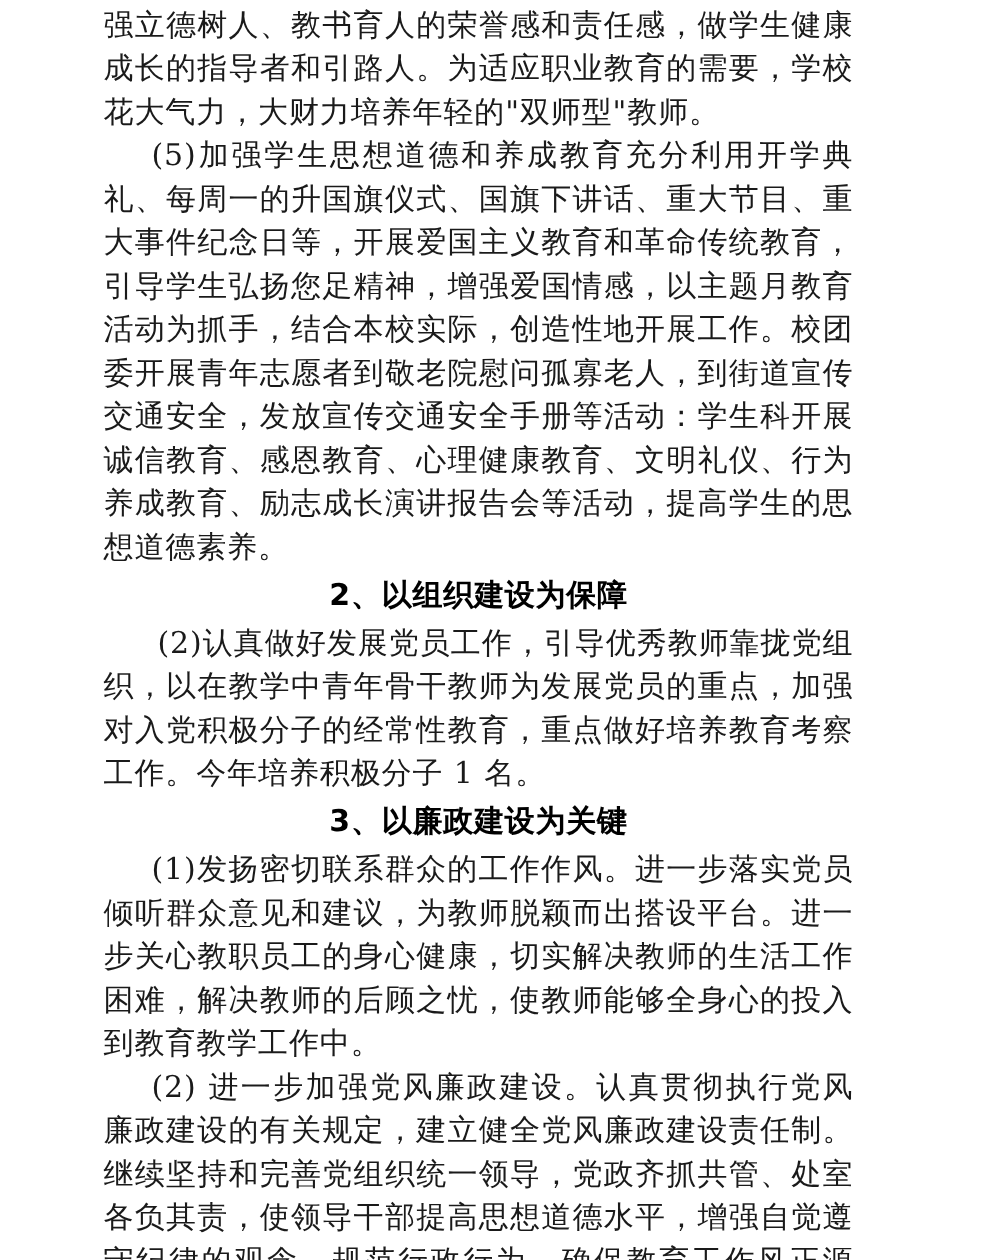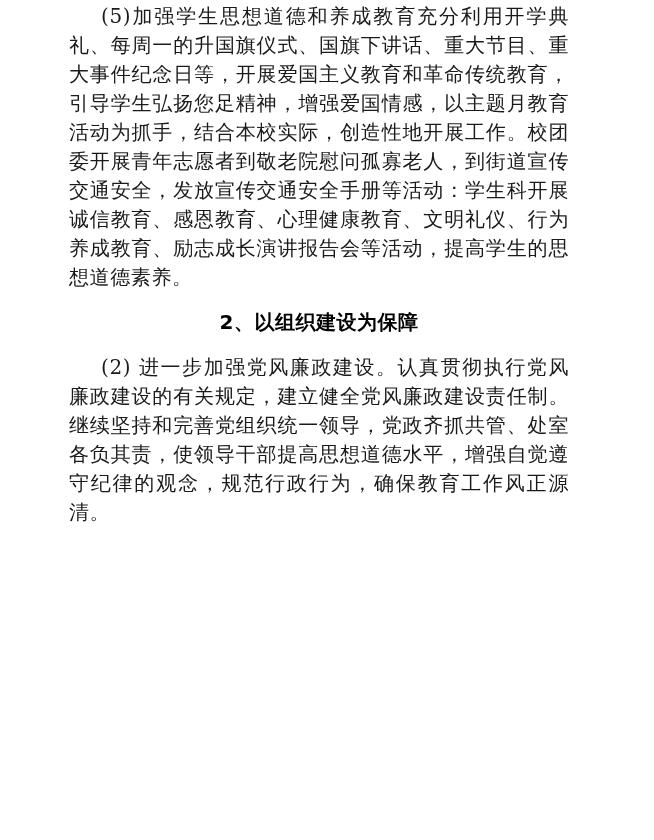--- a/index.html
+++ b/index.html
@@ -12,31 +12,35 @@
     color: #1a1a1a;
     font-family: "DejaVu Serif", "Liberation Serif", serif;
     font-size: 20px;
     line-height: 29px;
     letter-spacing: 0.6px;
   }
   .para { margin: 0; text-align: justify; text-justify: inter-ideograph; }
   .para.indent { text-indent: 1.6em; }
   .para.indent-wide { text-indent: 1.8em; }
   .heading {
-    margin: 16px;
+    margin: 3px;
     text-align: center;
     font-family: "DejaVu Sans", "Liberation Sans", sans-serif;
     font-weight: bold;
     font-size: 20px;
     line-height: 29px;
     color: #000;
     letter-spacing: 0.5px;
   }
 </style>
 </head>
 <body>
 
 <div class="page">
+  <p class="para">强立德树人、教书育人的荣誉感和责任感，做学生健康成长的指导者和引路人。为适应职业教育的需要，学校花大气力，大财力培养年轻的"双师型"教师。</p>
   <p class="para indent">(5)加强学生思想道德和养成教育充分利用开学典礼、每周一的升国旗仪式、国旗下讲话、重大节目、重大事件纪念日等，开展爱国主义教育和革命传统教育，引导学生弘扬您足精神，增强爱国情感，以主题月教育活动为抓手，结合本校实际，创造性地开展工作。校团委开展青年志愿者到敬老院慰问孤寡老人，到街道宣传交通安全，发放宣传交通安全手册等活动：学生科开展诚信教育、感恩教育、心理健康教育、文明礼仪、行为养成教育、励志成长演讲报告会等活动，提高学生的思想道德素养。</p>
   <h2 class="heading">2、以组织建设为保障</h2>
+  <p class="para indent-wide">(2)认真做好发展党员工作，引导优秀教师靠拢党组织，以在教学中青年骨干教师为发展党员的重点，加强对入党积极分子的经常性教育，重点做好培养教育考察工作。今年培养积极分子 1 名。</p>
+  <h2 class="heading">3、以廉政建设为关键</h2>
+  <p class="para indent">(1)发扬密切联系群众的工作作风。进一步落实党员倾听群众意见和建议，为教师脱颖而出搭设平台。进一步关心教职员工的身心健康，切实解决教师的生活工作困难，解决教师的后顾之忧，使教师能够全身心的投入到教育教学工作中。</p>
   <p class="para indent">(2) 进一步加强党风廉政建设。认真贯彻执行党风廉政建设的有关规定，建立健全党风廉政建设责任制。继续坚持和完善党组织统一领导，党政齐抓共管、处室各负其责，使领导干部提高思想道德水平，增强自觉遵守纪律的观念，规范行政行为，确保教育工作风正源清。</p>
 
 </div>
 
 </body></html>

